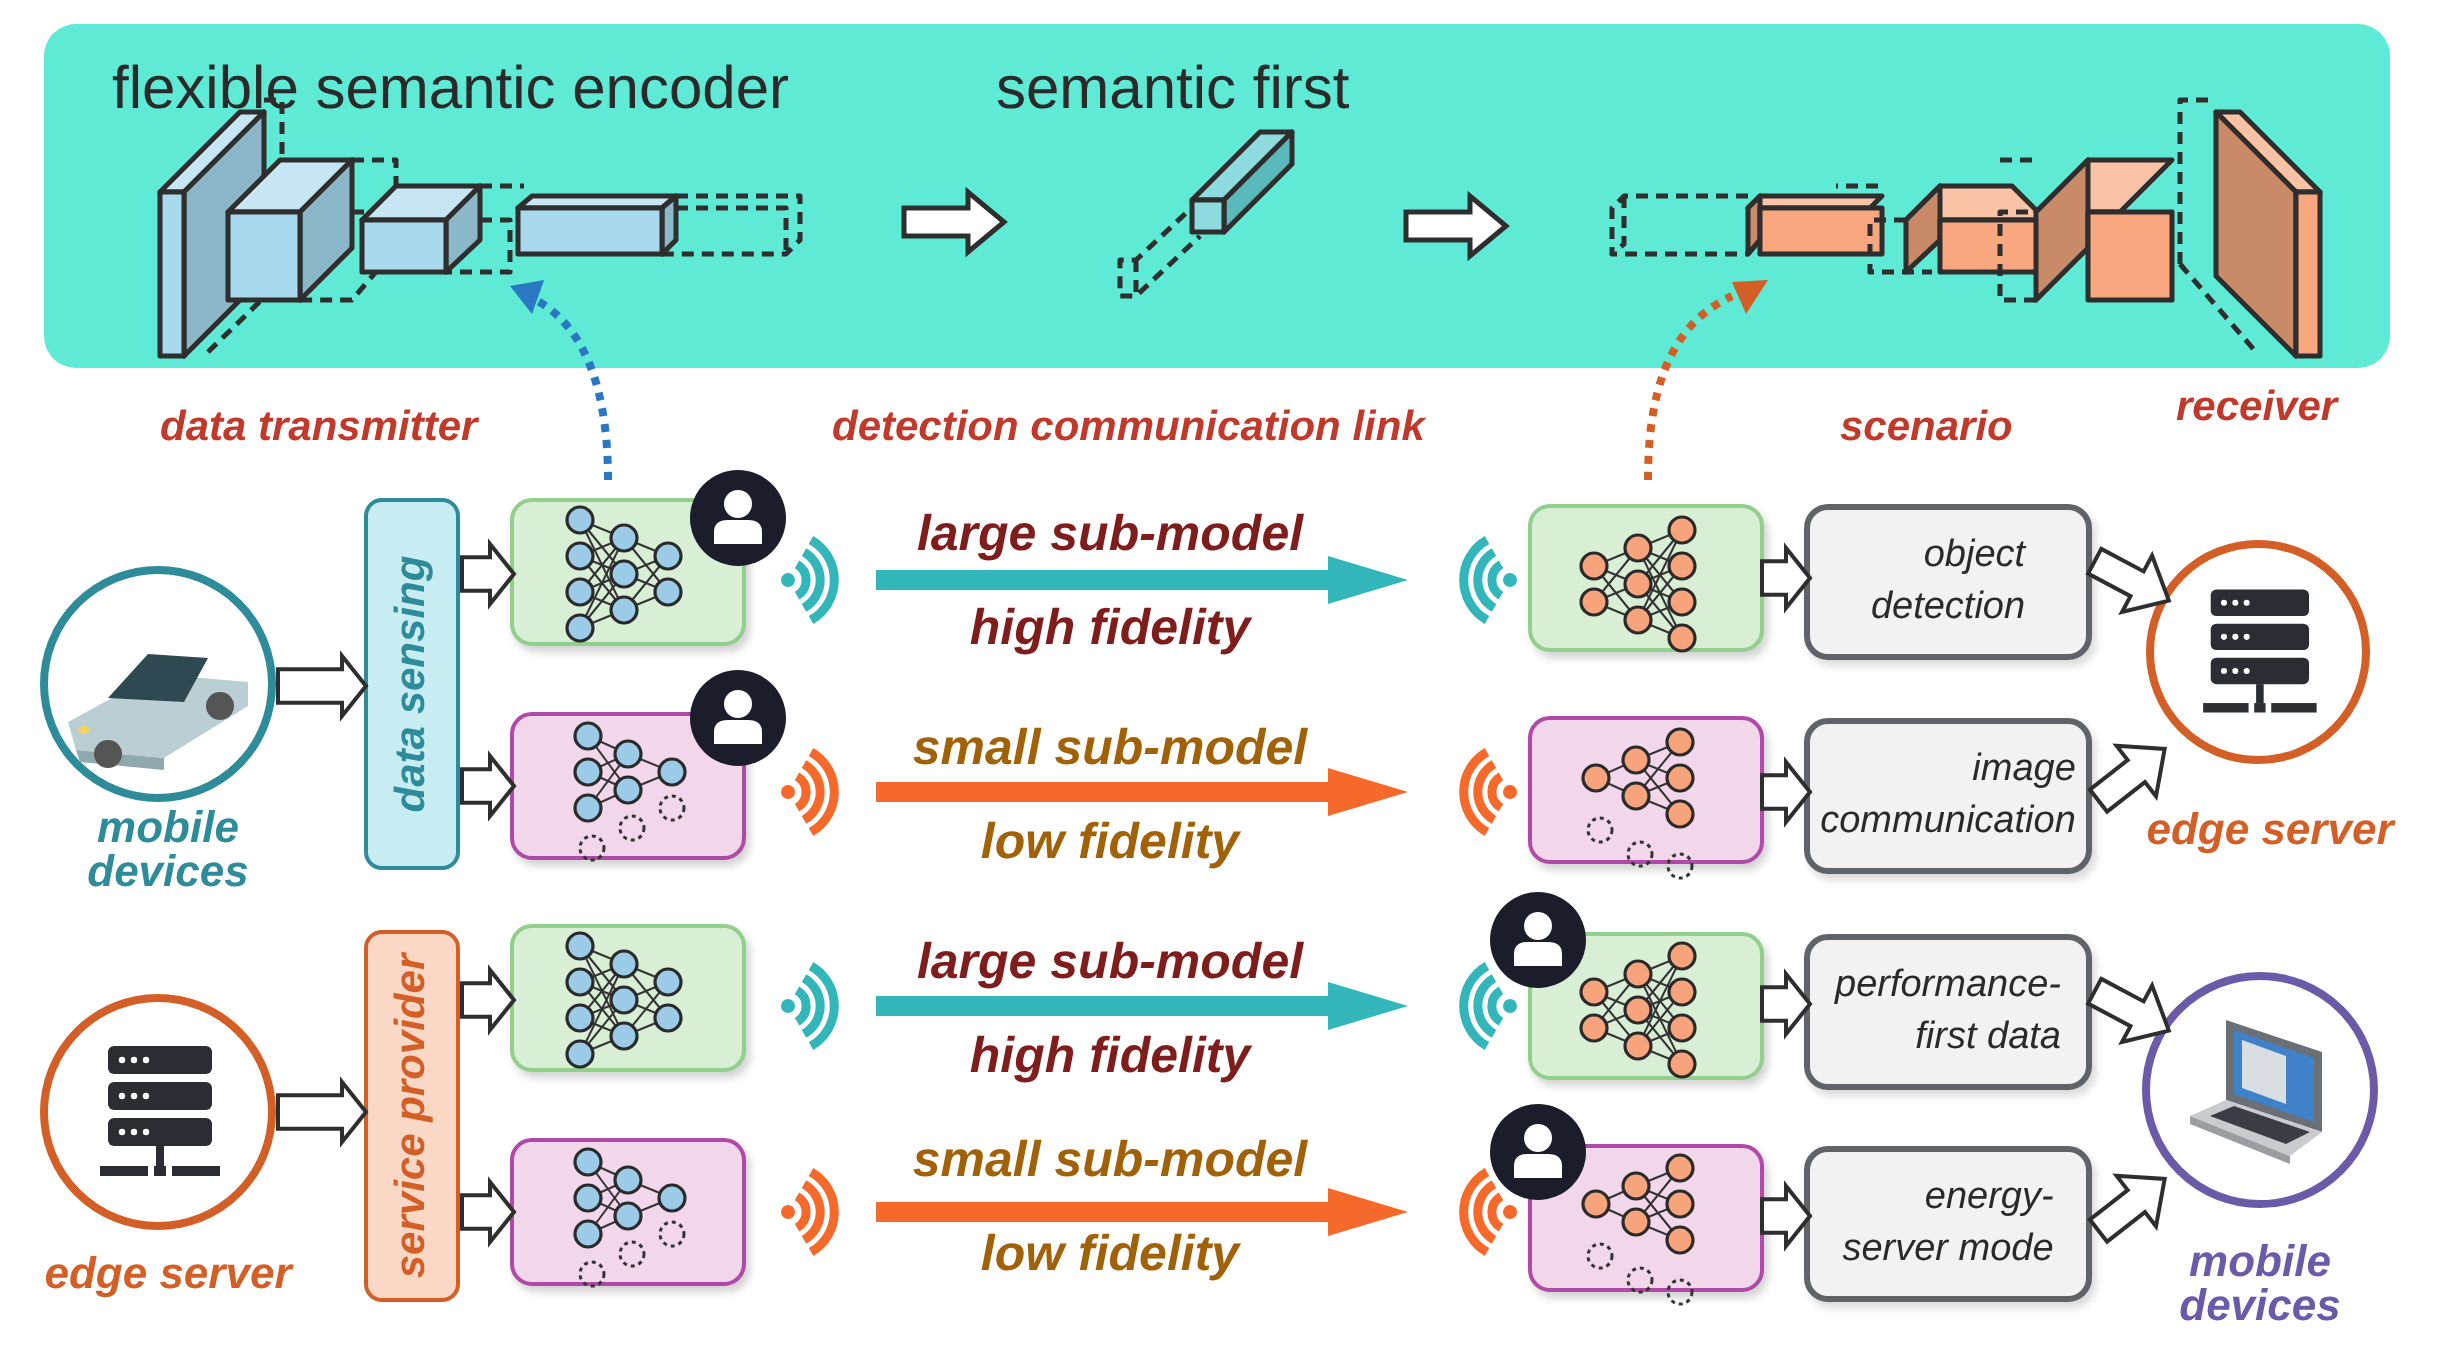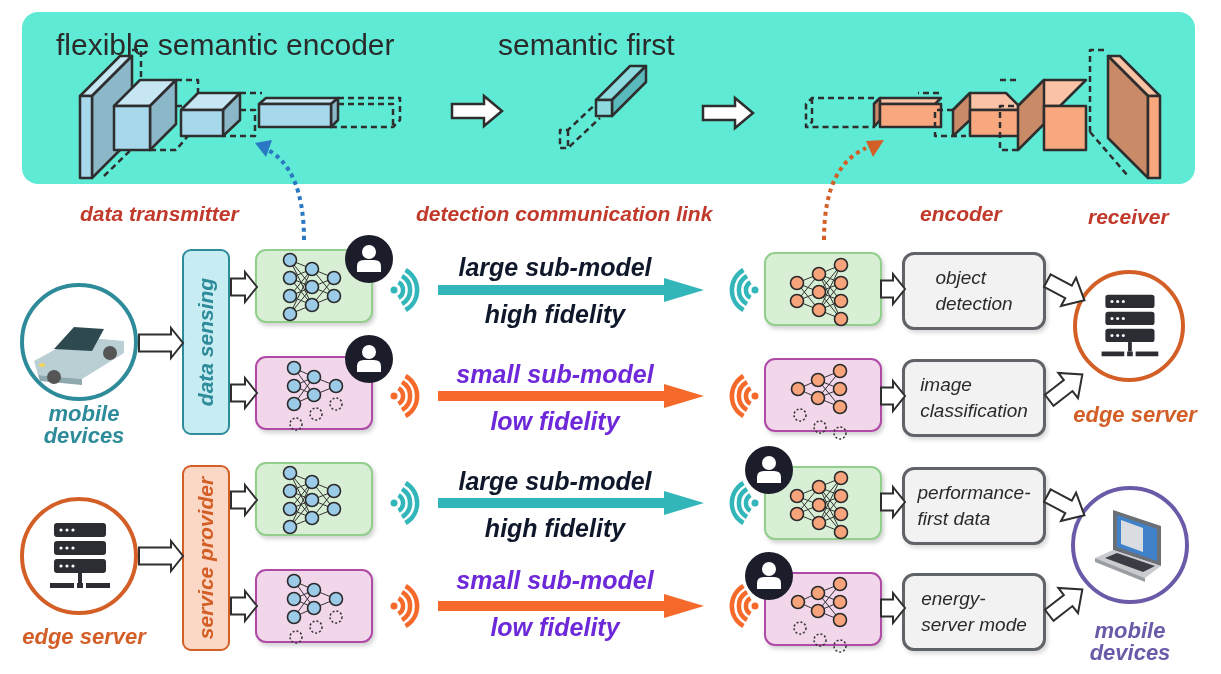--- a/index.html
+++ b/index.html
@@ -2,28 +2,28 @@
 <html><head>
 <meta charset="utf-8">
 <style>
   html,body{margin:0;padding:0;background:#ffffff;}
   body{width:1221px;height:674px;position:relative;overflow:hidden;font-family:"Liberation Sans",sans-serif;}
   .abs{position:absolute;}
   #top-panel{left:22px;top:12px;width:1173px;height:172px;background:#5eead4;border-radius:16px;}
   .top-title{position:absolute;top:16px;font-size:30px;color:#2a2a2a;white-space:nowrap;font-family:"Liberation Sans",sans-serif;}
   .sec-label{position:absolute;font-size:21px;font-weight:bold;font-style:italic;color:#c0392b;white-space:nowrap;}
   .link-label{position:absolute;font-size:25px;font-weight:bold;font-style:italic;white-space:nowrap;text-align:center;}
-  .teal{color:#0f172a;}
-  .orange{color:#6d28d9;}
+  .teal{color:#7f1d1d;}
+  .orange{color:#a16207;}
   .vbox{position:absolute;width:48px;border-radius:9px;border:2.5px solid;box-sizing:border-box;}
   .vbox span{position:absolute;left:50%;top:50%;transform:translate(-50%,-50%) rotate(-90deg);white-space:nowrap;font-size:21px;font-weight:bold;font-style:italic;}
   .nnbox{position:absolute;width:118px;height:74px;border-radius:11px;border:2.5px solid;box-sizing:border-box;box-shadow:2px 3px 4px rgba(0,0,0,0.18);}
   .nnbox.large{background:#d8eed5;border-color:#92cf8c;}
   .nnbox.small{background:#f2d6ea;border-color:#b04aa7;}
-  .scenario-box{position:absolute;width:144px;height:78px;border-radius:12px;border:3px solid #606468;background:#f2f2f2;box-sizing:border-box;display:flex;align-items:center;justify-content:center;text-align:left;font-size:19px;font-style:italic;color:#2a2a2a;line-height:26px;box-shadow:2px 3px 4px rgba(0,0,0,0.15);}
+  .scenario-box{position:absolute;width:144px;height:78px;border-radius:12px;border:3px solid #606468;background:#f2f2f2;box-sizing:border-box;display:flex;align-items:center;justify-content:center;text-align:right;font-size:19px;font-style:italic;color:#2a2a2a;line-height:26px;box-shadow:2px 3px 4px rgba(0,0,0,0.15);}
   .scenario-box span{white-space:pre-line;}
   .circle{position:absolute;width:118px;height:118px;border-radius:50%;border:4px solid;box-sizing:border-box;background:#fff;}
   .dev-label{position:absolute;font-size:22px;font-weight:bold;font-style:italic;text-align:center;line-height:22px;white-space:pre-line;}
   .avatar{position:absolute;width:48px;height:48px;border-radius:50%;background:#1b1d2a;}
   svg.full{position:absolute;left:0;top:0;pointer-events:none;}
 </style>
 </head>
 <body>
 
 <div id="top-panel" class="abs">
@@ -89,22 +89,22 @@
   </g>
 
   <path d="M304,240 C304,190 290,162 268,150" fill="none" stroke="#2a78c4" stroke-width="4" stroke-dasharray="4,4"></path>
   <polygon points="255,143 272,140 266,157" fill="#2a78c4"></polygon>
   <path d="M824,240 C824,186 840,160 866,148" fill="none" stroke="#d35f27" stroke-width="4" stroke-dasharray="4,4"></path>
   <polygon points="884,140 866,141 873,157" fill="#d35f27"></polygon>
 </svg>
 
 <div class="sec-label" style="left:32px;top:202px;margin-left:48px;">data transmitter</div>
 <div class="sec-label" style="left:416px;top:202px;">detection communication link</div>
-<div class="sec-label" style="left:920px;top:202px;">encoder</div>
-<div class="sec-label" style="left:1088px;top:205px;">receiver</div>
+<div class="sec-label" style="left:920px;top:202px;">scenario</div>
+<div class="sec-label" style="left:1088px;top:192px;">receiver</div>
 
 <div class="circle" style="left:20px;top:283px;border-color:#2e8b9a;">
   <svg width="110" height="110" viewBox="0 0 110 110">
     <polygon points="10,74 54,50 100,54 100,66 58,92 14,88" fill="#b9cfd3"></polygon>
     <polygon points="30,62 50,40 80,42 68,64" fill="#2e4a50"></polygon>
     <polygon points="14,88 58,92 58,98 16,94" fill="#8fa9ae"></polygon>
     <circle cx="30" cy="90" r="7" fill="#555"></circle>
     <circle cx="86" cy="66" r="7" fill="#555"></circle>
     <ellipse cx="18" cy="78" rx="3" ry="2" fill="#f4d35e"></ellipse>
   </svg>
@@ -166,21 +166,21 @@
 <div class="link-label teal" style="left:430px;top:514px;width:250px;">high fidelity</div>
 <div class="link-label orange" style="left:430px;top:566px;width:250px;">small sub-model</div>
 <div class="link-label orange" style="left:430px;top:613px;width:250px;">low fidelity</div>
 
 <div class="scenario-box" style="left:902px;top:252px;">
     <span>object
 detection</span>
   </div>
 <div class="scenario-box" style="left:902px;top:359px;">
     <span>image
-classification</span>
+communication</span>
   </div>
 <div class="scenario-box" style="left:902px;top:467px;">
     <span>performance-
 first data</span>
   </div>
 <div class="scenario-box" style="left:902px;top:573px;">
     <span>energy-
 server mode</span>
   </div>
 

